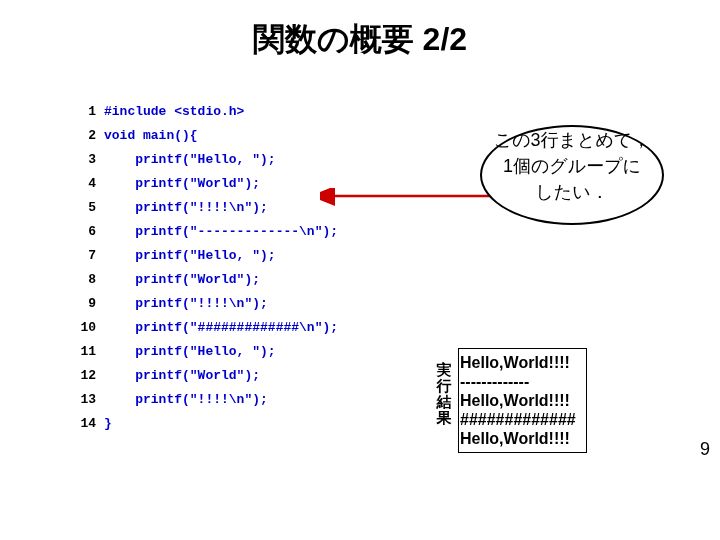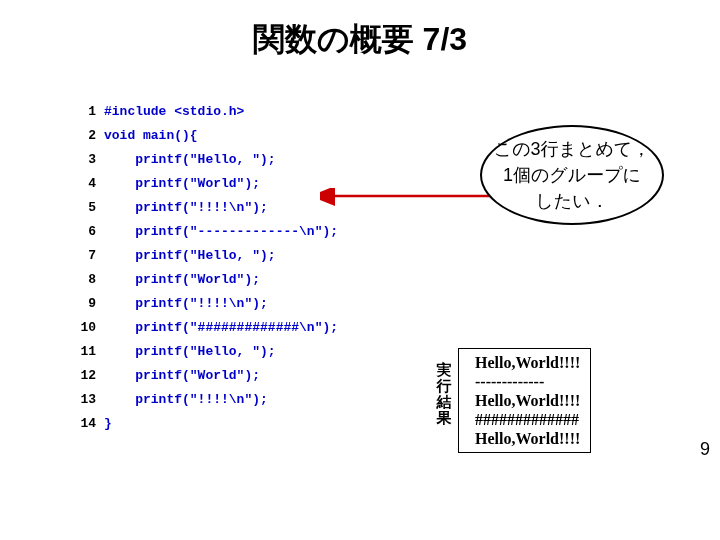--- a/index.html
+++ b/index.html
@@ -41,21 +41,21 @@
   .balloon {
     position: absolute;
     top: 125px;
     left: 480px;
     width: 180px;
     height: 96px;
     background: #fff;
     border: 2px solid #000;
     border-radius: 50%;
     display: flex;
-    align-items: center;
+    align-items: flex-start;
     justify-content: center;
     text-align: center;
     font-size: 18px;
     line-height: 26px;
     color: #000;
     z-index: 3;
   }
   .arrow {
     position: absolute;
     pointer-events: none;
@@ -70,41 +70,41 @@
     line-height: 16px;
     text-align: center;
     color: #000;
     font-weight: bold;
   }
   .result-box {
     position: absolute;
     left: 458px;
     top: 348px;
     border: 1.5px solid #000;
-    padding: 4px 10px 4px 16px;
-    font-family: Liberation Serif, serif;
+    padding: 4px 10px 4px 1px;
+    font-family: Liberation Sans, sans-serif;
     font-size: 16px;
     line-height: 19px;
     color: #000;
     font-weight: bold;
     white-space: pre;
     background: #fff;
   }
   .page-num {
     position: absolute;
     right: 10px;
     bottom: 80px;
     font-size: 18px;
     color: #000;
   }
 </style>
 </head>
 <body>
 
-<div class="title">関数の概要 7/3</div>
+<div class="title">関数の概要 2/2</div>
 
 <div class="code-block" id="code-block"><div><span class="ln">1</span><span>#include &lt;stdio.h&gt;</span></div><div><span class="ln">2</span><span>void main(){</span></div><div><span class="ln">3</span><span>    printf("Hello, ");</span></div><div><span class="ln">4</span><span>    printf("World");</span></div><div><span class="ln">5</span><span>    printf("!!!!\n");</span></div><div><span class="ln">6</span><span>    printf("-------------\n");</span></div><div><span class="ln">7</span><span>    printf("Hello, ");</span></div><div><span class="ln">8</span><span>    printf("World");</span></div><div><span class="ln">9</span><span>    printf("!!!!\n");</span></div><div><span class="ln">10</span><span>    printf("#############\n");</span></div><div><span class="ln">11</span><span>    printf("Hello, ");</span></div><div><span class="ln">12</span><span>    printf("World");</span></div><div><span class="ln">13</span><span>    printf("!!!!\n");</span></div><div><span class="ln">14</span><span>}</span></div></div>
 
 <div class="balloon">
   <span style="white-space:pre-line;">この3行まとめて，
 1個のグループに
 したい．</span>
 </div>
 
 <svg class="arrow" style="left:320px; top:188px;" width="180" height="30">

